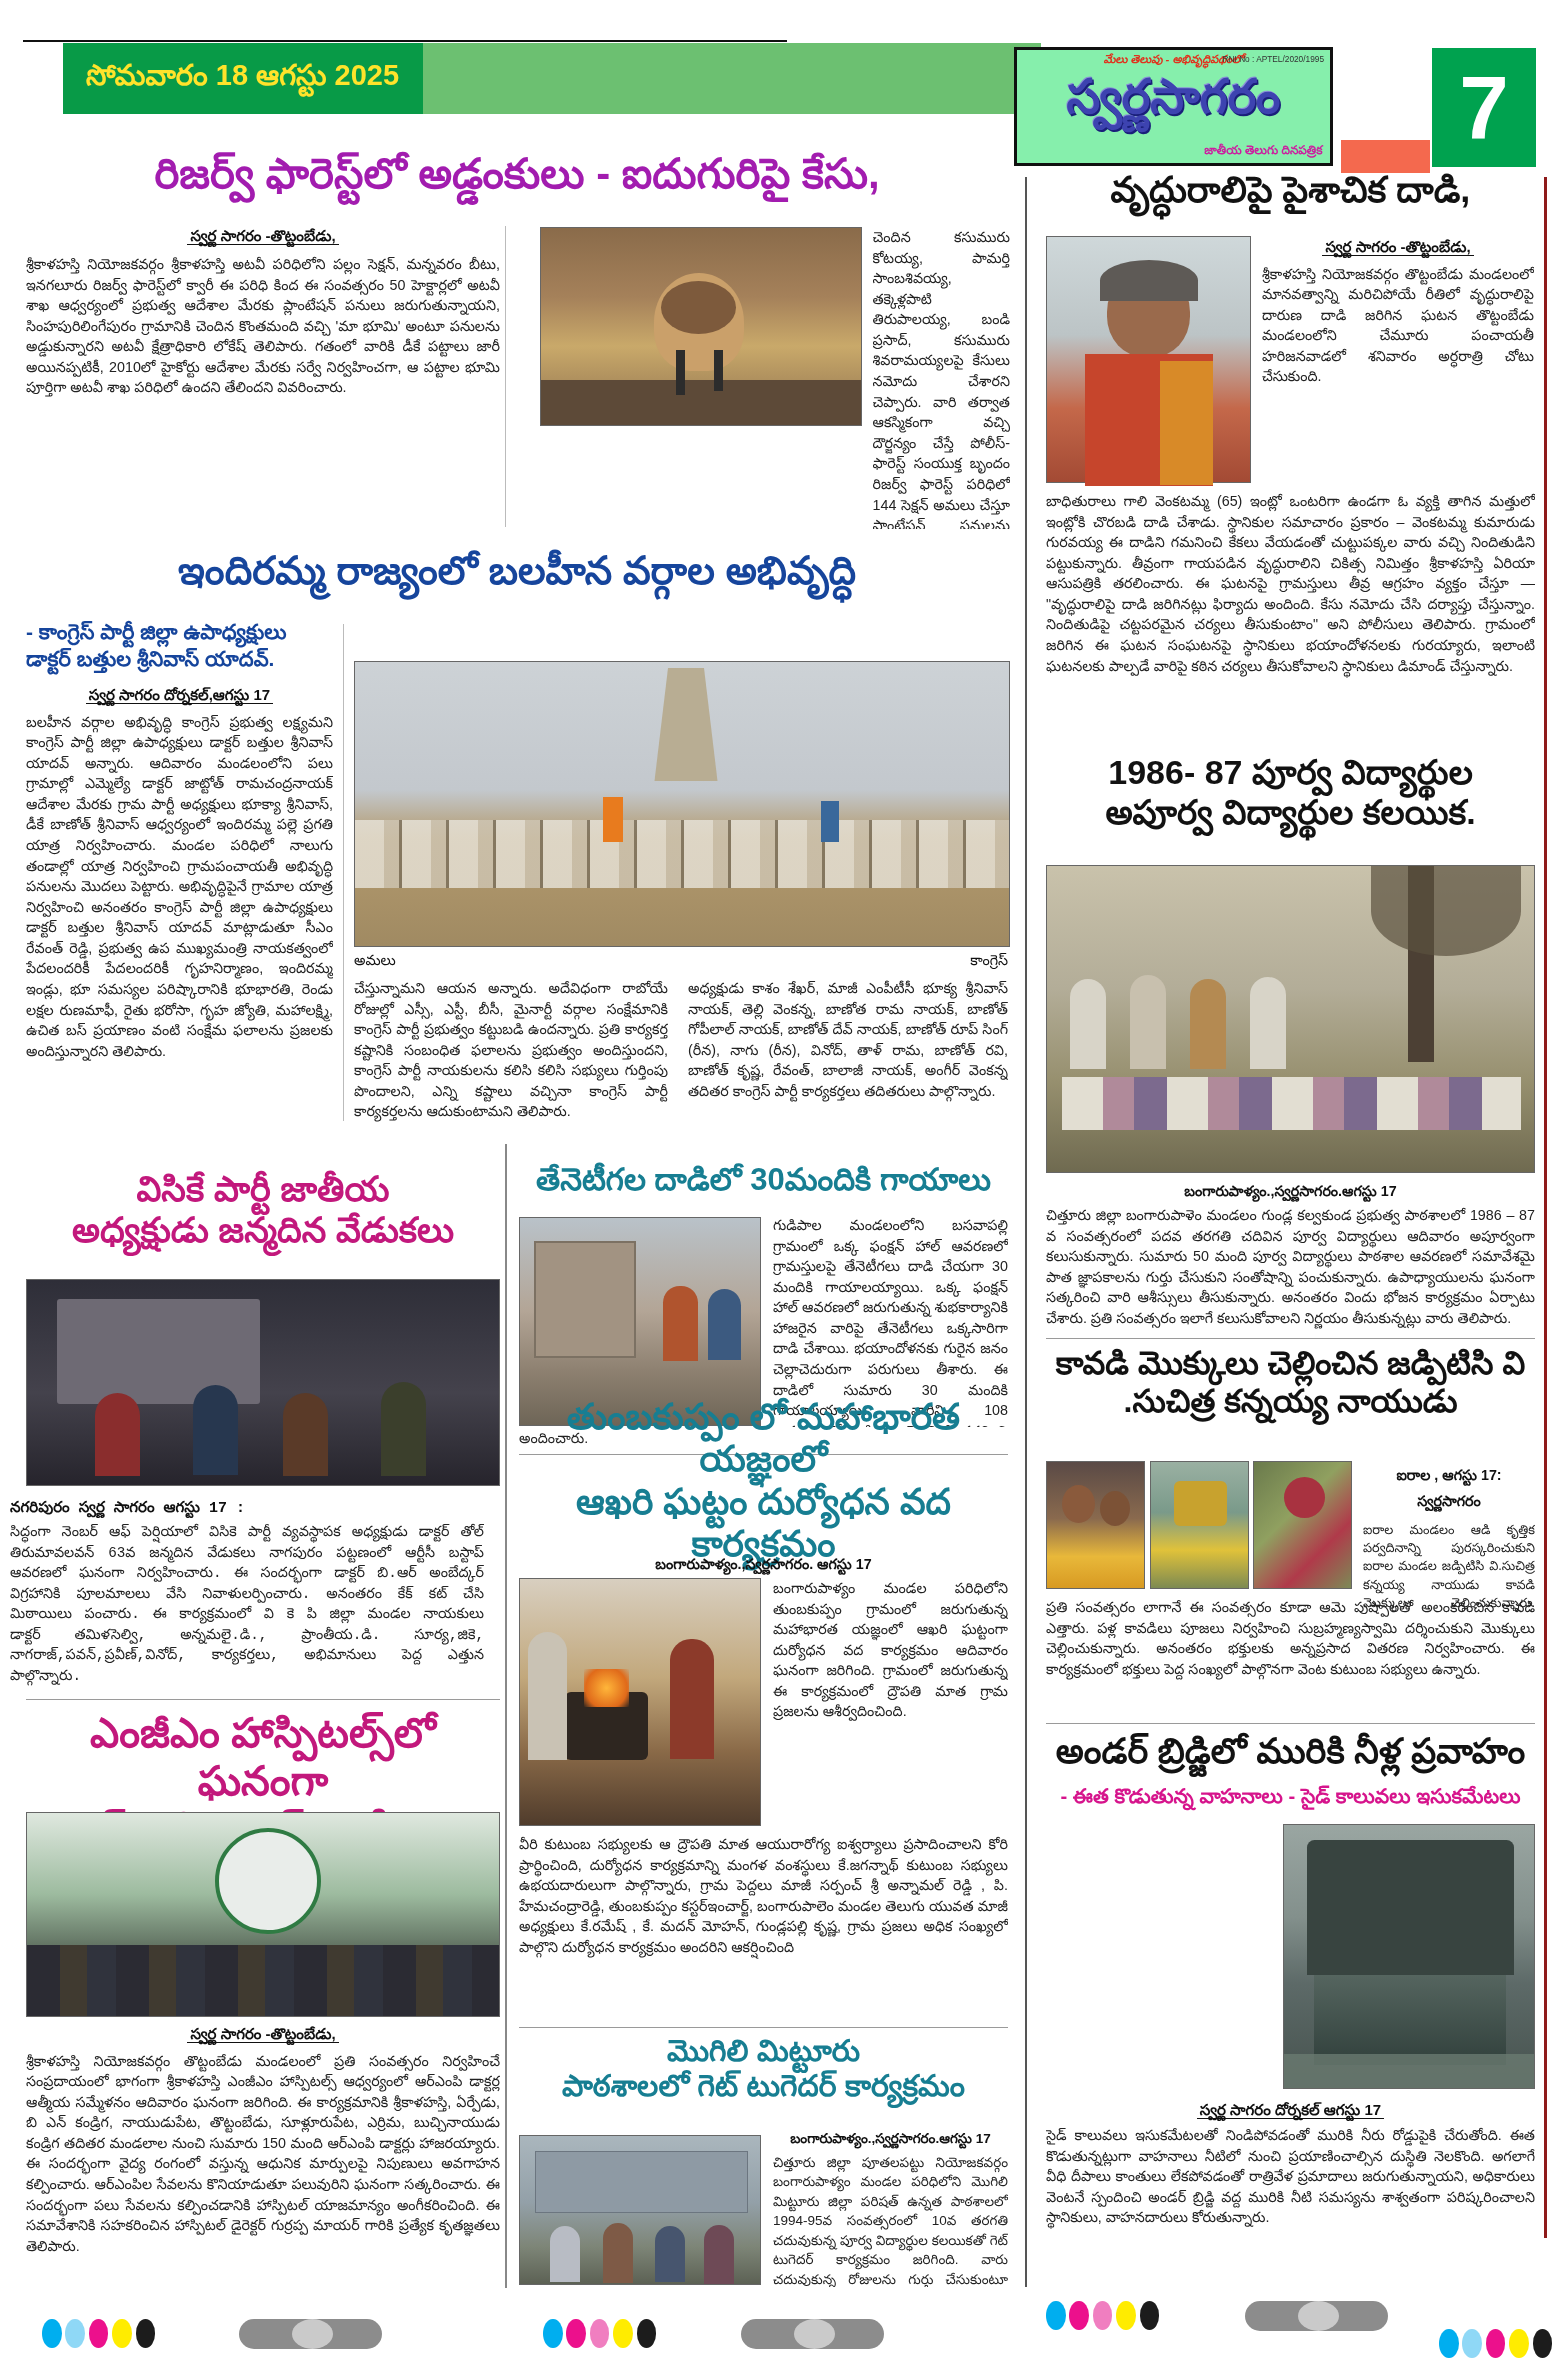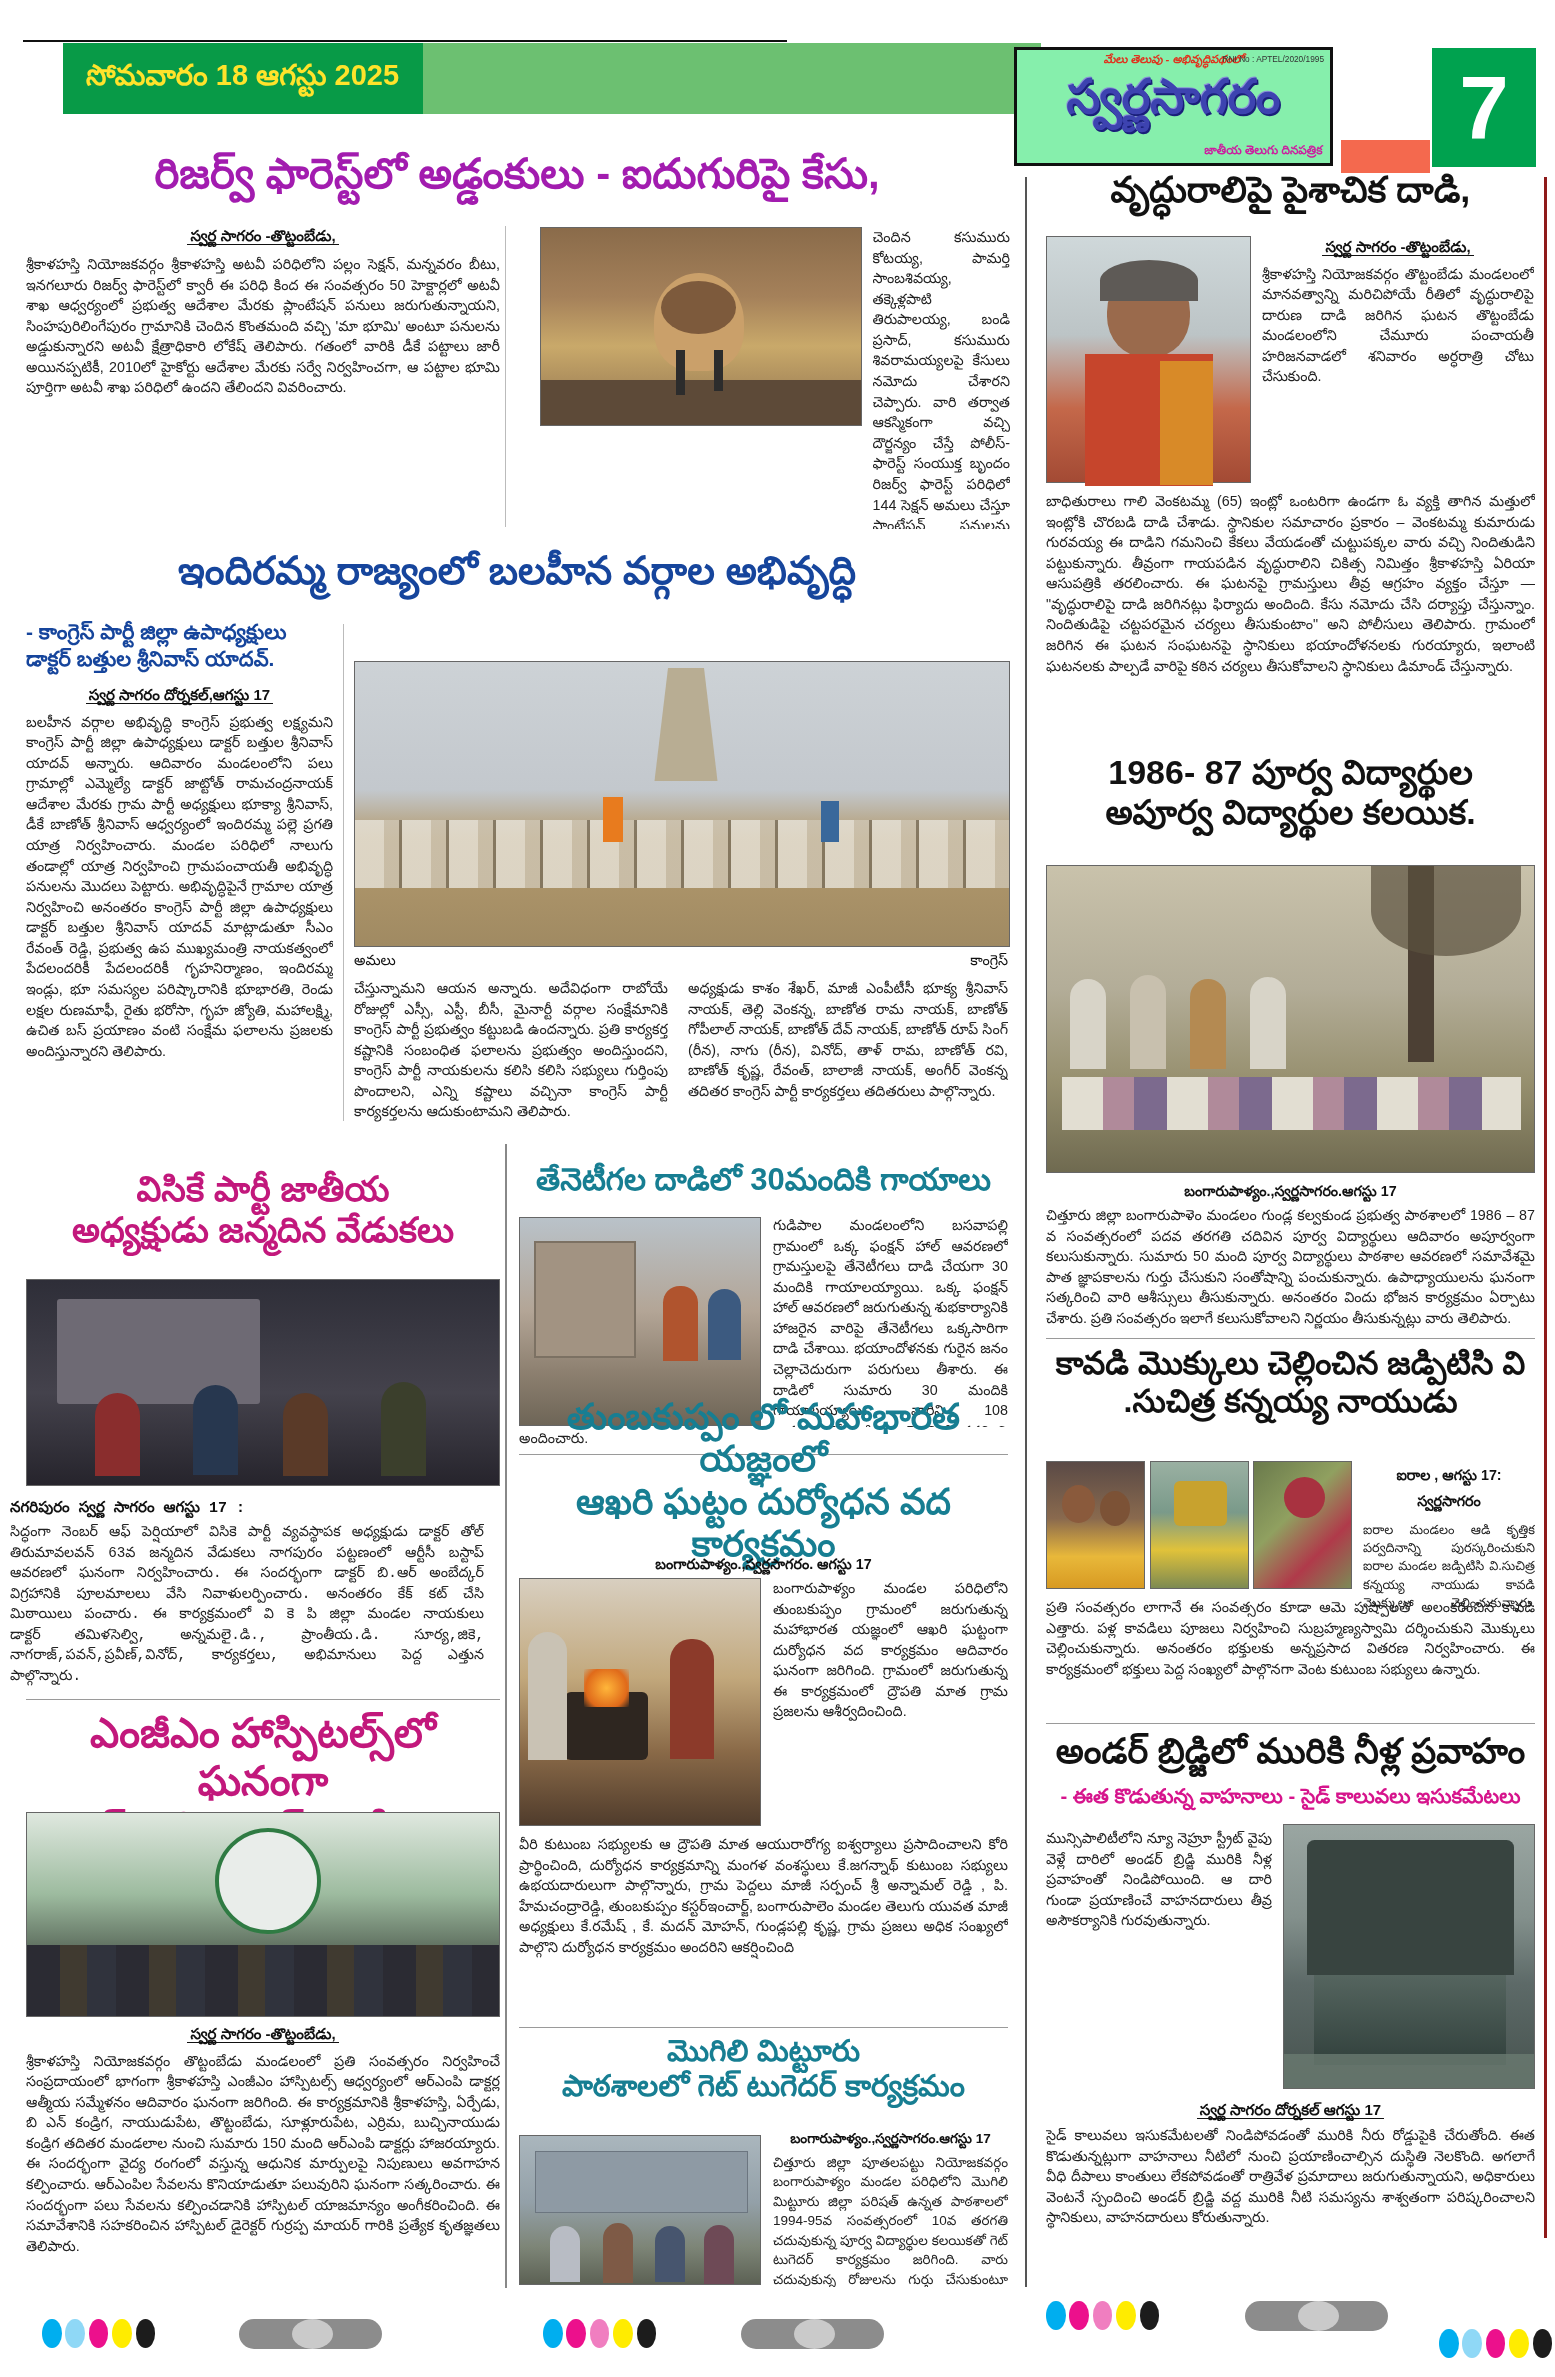--- a/index.html
+++ b/index.html
@@ -255,21 +255,20 @@
   <div class="abs bodytext" style="left:1046px;top:1597px;width:489px;height:122px;">ప్రతి సంవత్సరం లాగానే ఈ సంవత్సరం కూడా ఆమె పుష్పాలతో అలంకరించిన కావడి ఎత్తారు. పళ్ల కావడిలు పూజలు నిర్వహించి సుబ్రహ్మణ్యస్వామి దర్శించుకుని మొక్కులు చెల్లించుకున్నారు. అనంతరం భక్తులకు అన్నప్రసాద వితరణ నిర్వహించారు. ఈ కార్యక్రమంలో భక్తులు పెద్ద సంఖ్యలో పాల్గొనగా వెంట కుటుంబ సభ్యులు ఉన్నారు.</div>
 
   <div class="abs hl hl-black" style="left:1046px;top:1730px;width:489px;font-size:35px;">అండర్ బ్రిడ్జిలో మురికి నీళ్ల ప్రవాహం</div>
   <div class="abs subhead-magenta" style="left:1046px;top:1785px;width:489px;">- ఈత కొడుతున్న వాహనాలు - సైడ్ కాలువలు ఇసుకమేటలు</div>
   <div class="photo" style="left:1283px;top:1824px;width:252px;height:265px;background:
        linear-gradient(180deg,#9aa6a2 0%,#83908c 35%,#5d6a68 60%,#46524e 100%);">
     <div style="position:absolute;left:22.6px;top:15px;width:207px;height:135px;background:#384440;border-radius:7.5px 7.5px 0 0;"></div>
     <div style="position:absolute;left:30px;top:150px;width:192px;height:90px;background:linear-gradient(180deg,#55655f,#31403c);"></div>
     <div style="position:absolute;left:0;bottom:0;width:100%;height:34px;background:#6a7a70;opacity:.8;"></div>
   </div>
-  <div class="abs bodytext" style="left:1046px;top:1828px;width:226px;height:260px;">మున్సిపాలిటీలోని న్యూ నెహ్రూ స్ట్రీట్ వైపు వెళ్లే దారిలో అండర్ బ్రిడ్జి మురికి నీళ్ల ప్రవాహంతో నిండిపోయింది. ఆ దారి గుండా ప్రయాణించే వాహనదారులు తీవ్ర అసౌకర్యానికి గురవుతున్నారు.</div>
   <div class="abs dateline" style="left:1046px;top:2101px;width:489px;"><span>స్వర్ణ సాగరం దోర్నకల్ ఆగస్టు 17</span></div>
   <div class="abs bodytext" style="left:1046px;top:2125px;width:489px;height:161px;">సైడ్ కాలువలు ఇసుకమేటలతో నిండిపోవడంతో మురికి నీరు రోడ్డుపైకి చేరుతోంది. ఈత కొడుతున్నట్లుగా వాహనాలు నీటిలో నుంచి ప్రయాణించాల్సిన దుస్థితి నెలకొంది. అగలాగే వీధి దీపాలు కాంతులు లేకపోవడంతో రాత్రివేళ ప్రమాదాలు జరుగుతున్నాయని, అధికారులు వెంటనే స్పందించి అండర్ బ్రిడ్జి వద్ద మురికి నీటి సమస్యను శాశ్వతంగా పరిష్కరించాలని స్థానికులు, వాహనదారులు కోరుతున్నారు.</div>
 
   <div class="rgroup" style="left:42px;top:2319px;">
     <span class="rdot c"></span>
       <span class="rdot lc"></span>
       <span class="rdot m"></span>
       <span class="rdot y"></span>
       <span class="rdot k"></span>
   </div>

